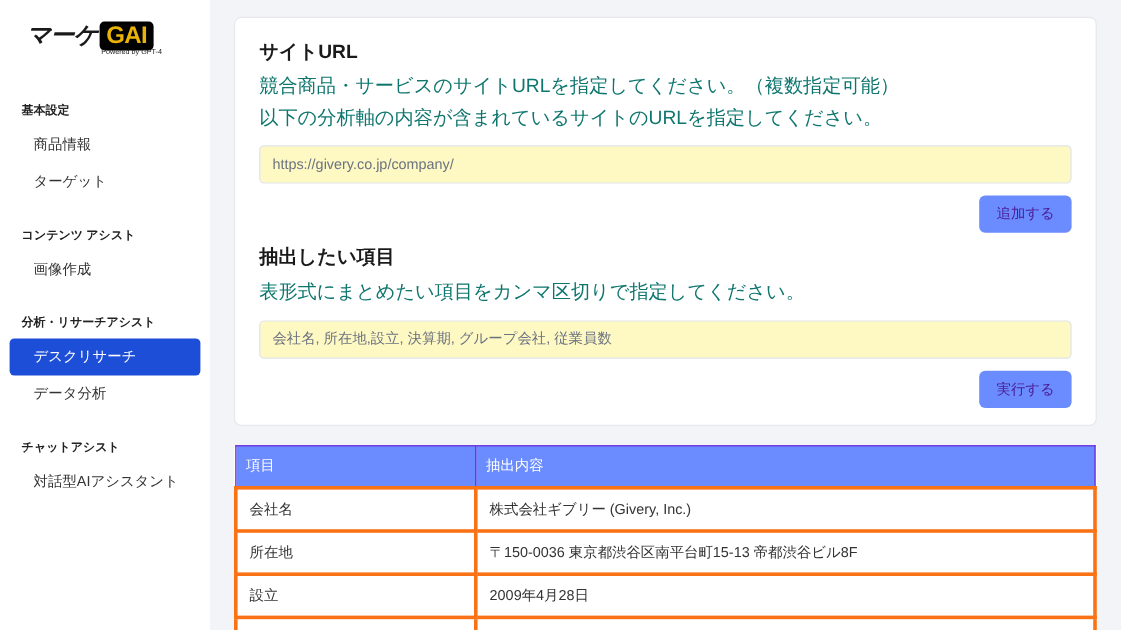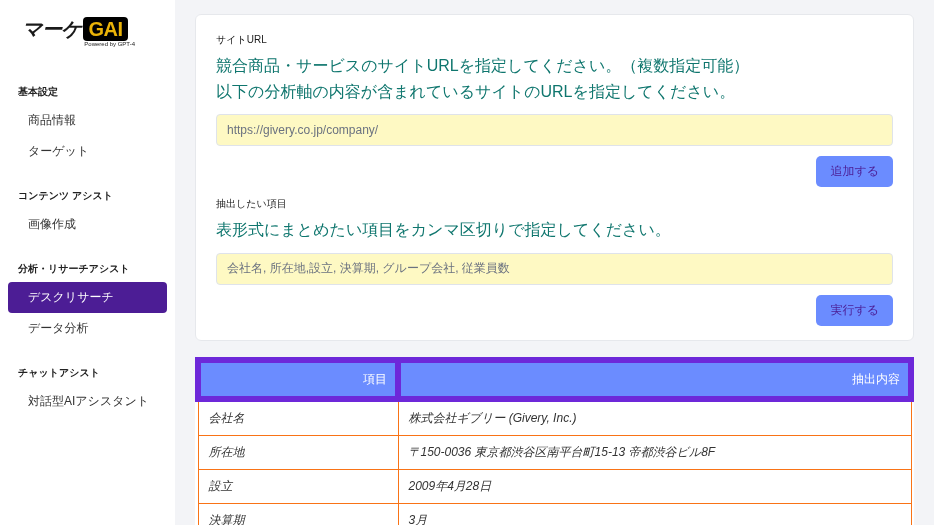--- a/index.html
+++ b/index.html
@@ -51,41 +51,41 @@
       padding: 6px 18px;
       color: #222;
     }
     .nav-item {
       font-size: 12px;
       padding: 7px 18px 7px 28px;
       color: #333;
       cursor: pointer;
     }
     .nav-item.active {
-      background: #4c1d95;
+      background: #1d4ed8;
       color: #fff;
       border-radius: 4px;
       margin: 0 8px;
       padding-left: 20px;
     }
     .main {
       flex: 1;
       padding: 14px 20px 0 20px;
       overflow-y: auto;
     }
     .card {
       background: #fff;
       border-radius: 6px;
       border: 1px solid #e6e8ec;
       padding: 18px 20px 14px 20px;
       margin-bottom: 16px;
     }
     .section-title {
-      font-size: 10px;
-      font-weight: 400;
+      font-size: 16px;
+      font-weight: 700;
       margin-bottom: 6px;
     }
     .section-desc {
       font-size: 16px;
       color: #0f766e;
       line-height: 1.6;
       margin-bottom: 10px;
     }
     .input {
       width: 100%;
@@ -115,28 +115,27 @@
       width: 100%;
       border-collapse: collapse;
       background: #fff;
       font-size: 12px;
     }
     thead th {
       background: #6b8cff;
       color: #fff;
       font-weight: 500;
       padding: 8px;
-      border: 6px solid #6d28d9;
-      text-align: right;
+      border: 1px solid #6d28d9;
+      text-align: left;
     }
     tbody td {
-      border: 1px solid #f97316;
+      border: 3px solid #f97316;
       padding: 8px 10px;
       color: #333;
-      font-style: italic;
     }
     tbody td:first-child { width: 200px; }
   </style>
 </head>
 <body>
 
 <div class="sidebar">
   <div class="logo">
     <span>マーケ</span><span class="gai">GAI</span>
     <span class="logo-sub">Powered by GPT-4</span>

